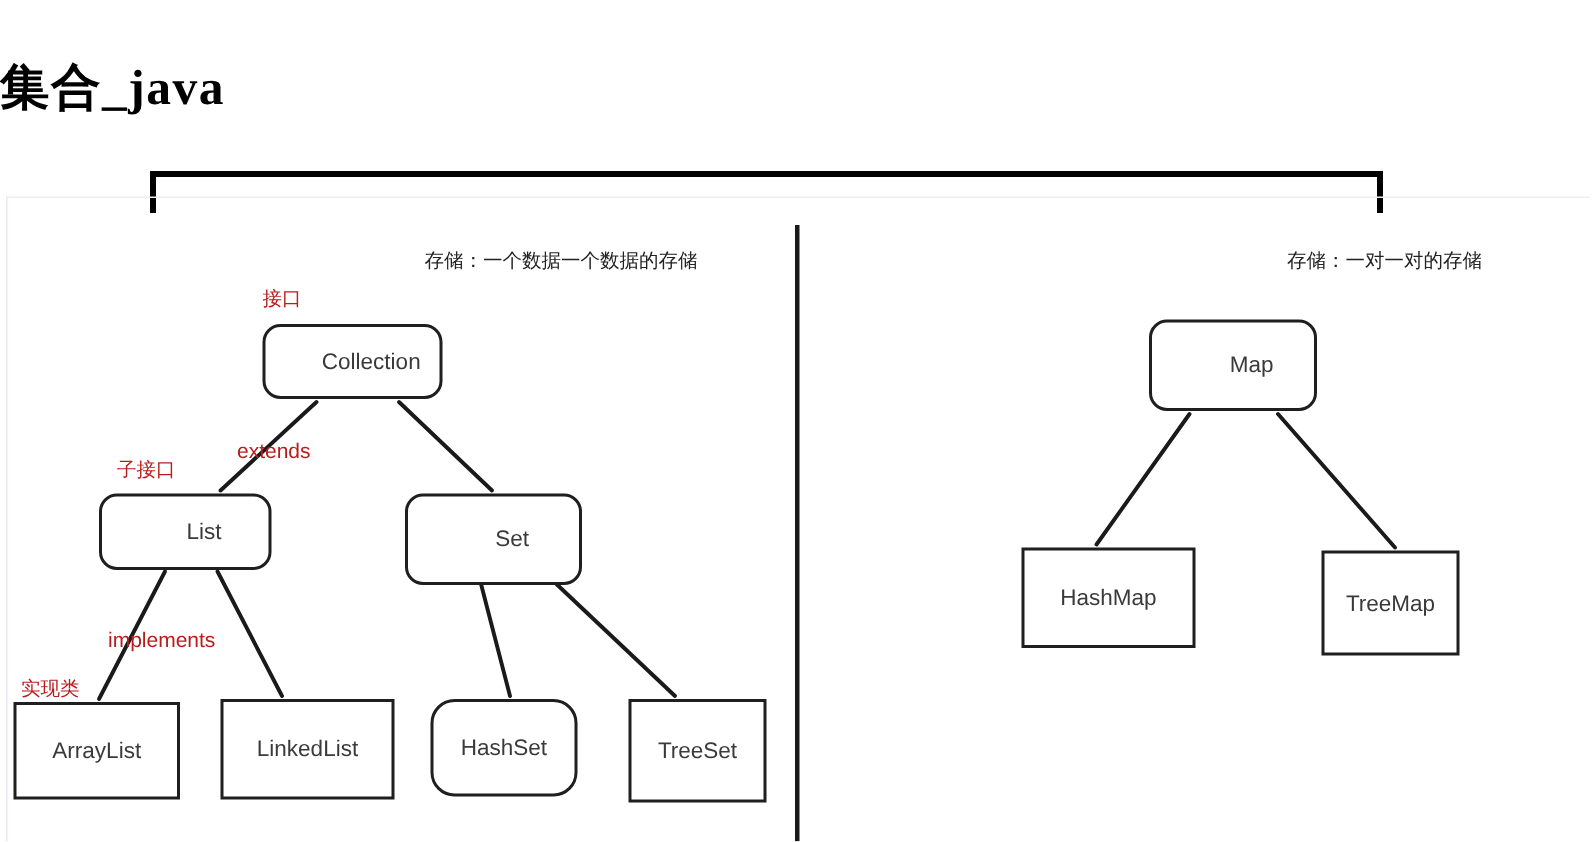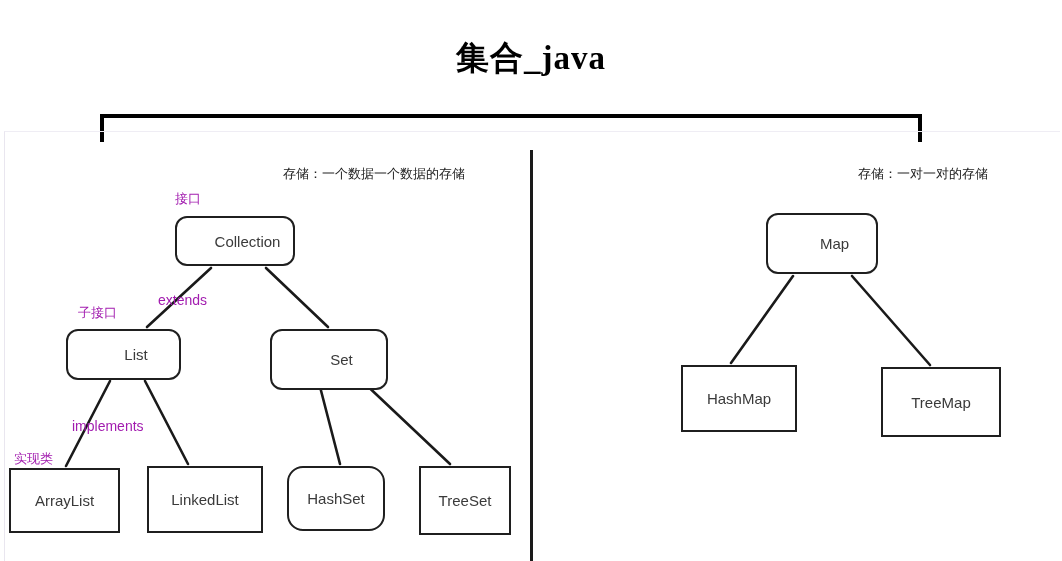--- a/index.html
+++ b/index.html
@@ -16,21 +16,20 @@
     height: 561px;
     background: #ffffff;
     overflow: hidden;
   }
   
   #title {
     position: absolute;
     left: 0;
     top: 36px;
     width: 1062px;
-    text-align: center;
     font-family: "Liberation Serif", "DejaVu Serif", serif;
     font-size: 33px;
     font-weight: bold;
     color: #000000;
     letter-spacing: 1px;
   }
   
   .bracket-top {
     position: absolute;
     left: 100px;
@@ -101,37 +100,37 @@
   #n-collection { left: 175px; top: 216px; width: 120px; height: 50px; }
   #n-list       { left: 66px;  top: 329px; width: 115px; height: 51px; }
   #n-set        { left: 270px; top: 329px; width: 118px; height: 61px; }
   #n-arraylist  { left: 9px;   top: 468px; width: 111px; height: 65px; }
   #n-linkedlist { left: 147px; top: 466px; width: 116px; height: 67px; }
   #n-hashset    { left: 287px; top: 466px; width: 98px;  height: 65px; border-radius: 16px; }
   #n-treeset    { left: 419px; top: 466px; width: 92px;  height: 69px; }
   
   #n-map        { left: 766px; top: 213px; width: 112px; height: 61px; }
   #n-hashmap    { left: 681px; top: 365px; width: 116px; height: 67px; }
-  #n-treemap    { left: 881px; top: 367px; width: 120px; height: 70px; }
+  #n-treemap    { left: 881px; top: 367px; width: 92px; height: 70px; }
 
   
   #edges {
     position: absolute;
     left: 0;
     top: 0;
     width: 1062px;
     height: 561px;
     pointer-events: none;
   }
   #edges line { stroke: #1a1a1a; stroke-width: 2.6; stroke-linecap: round; }
 
   
   .annot {
     position: absolute;
-    color: #a21caf;
+    color: #b91c1c;
     font-size: 13px;
     white-space: nowrap;
     font-family: "DejaVu Sans", "Liberation Sans", sans-serif;
   }
   .annot.latin {
     font-family: "Liberation Sans", "DejaVu Sans", sans-serif;
     font-size: 14px;
   }
   #a-interface   { left: 175px; top: 190px; }
   #a-subinterface{ left: 62px;  top: 304px; margin-left: 16px; }

